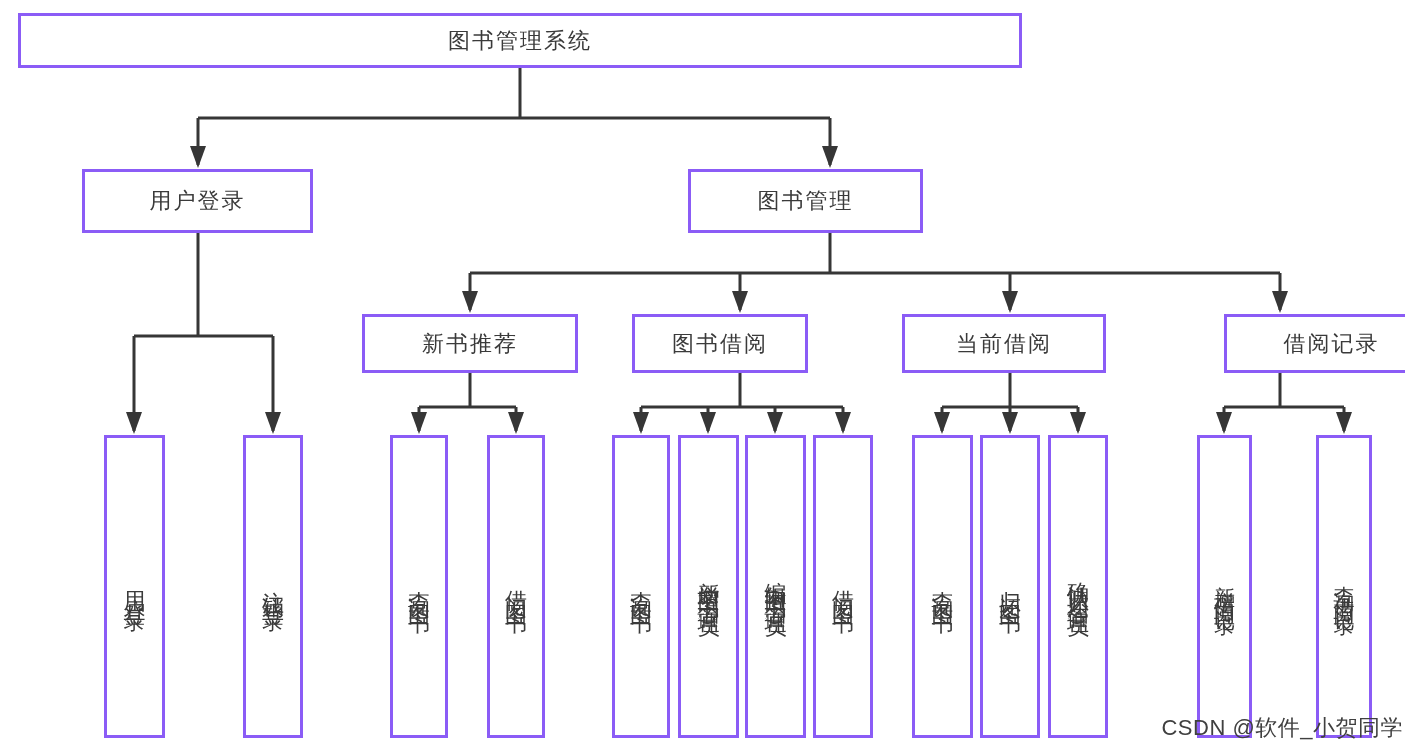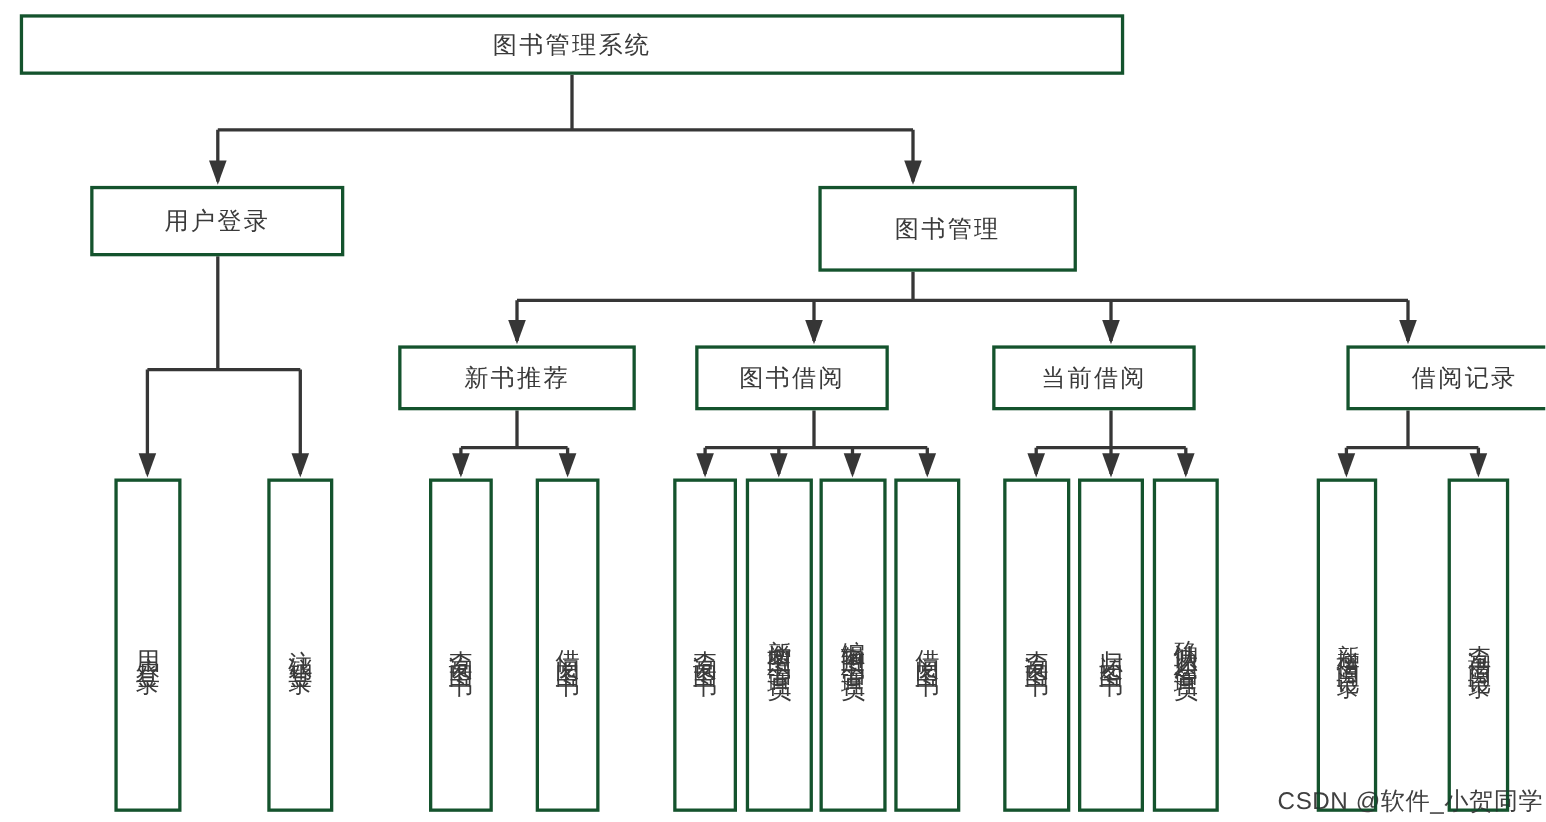--- a/index.html
+++ b/index.html
@@ -5,39 +5,39 @@
   html,body{margin:0;padding:0;background:#ffffff;}
   .stage{
     position:relative;width:1405px;height:747px;background:#ffffff;
     font-family:"Liberation Sans","DejaVu Sans",sans-serif;
     overflow:hidden;
   }
   svg.wires{position:absolute;left:0;top:0;width:1405px;height:747px;}
   svg.wires path{stroke:#363636;stroke-width:3;fill:none;}
   svg.wires polygon{fill:#363636;stroke:none;}
   .box{
-    position:absolute;background:#ffffff;border:3px solid #14532d;
+    position:absolute;background:#ffffff;border:3px solid #8b5cf6;
     box-sizing:border-box;display:flex;align-items:center;justify-content:center;
     color:#3a3a3a;
   }
   .hbox{font-size:22px;letter-spacing:2px;}
   .vbox{
     font-size:22px;letter-spacing:7px;
     writing-mode:vertical-rl;text-orientation:mixed;
   }
   .leaf{top:435px;height:303px;}
   
   #b-root{left:18px;top:13px;width:1004px;height:55px;}
   
   #b-user{left:82px;top:169px;width:231px;height:64px;}
-  #b-mgmt{left:744px;top:169px;width:235px;height:78px;text-align:right;}
+  #b-mgmt{left:688px;top:169px;width:235px;height:64px;text-align:right;}
   
   #b-g1{left:362px;top:314px;width:216px;height:59px;}
   #b-g2{left:632px;top:314px;width:176px;height:59px;}
-  #b-g3{left:902px;top:314px;width:185px;height:59px;}
+  #b-g3{left:902px;top:314px;width:204px;height:59px;}
   #b-g4{left:1224px;top:314px;width:215px;height:59px;}
   
   #l1{left:104px;width:61px;}
   #l2{left:243px;width:60px;}
   #l3{left:390px;width:58px;}
   #l4{left:487px;width:58px;}
   #l5{left:612px;width:58px;}
   #l6{left:678px;width:61px;letter-spacing:5px;}
   #l7{left:745px;width:61px;letter-spacing:5px;}
   #l8{left:813px;width:60px;}

